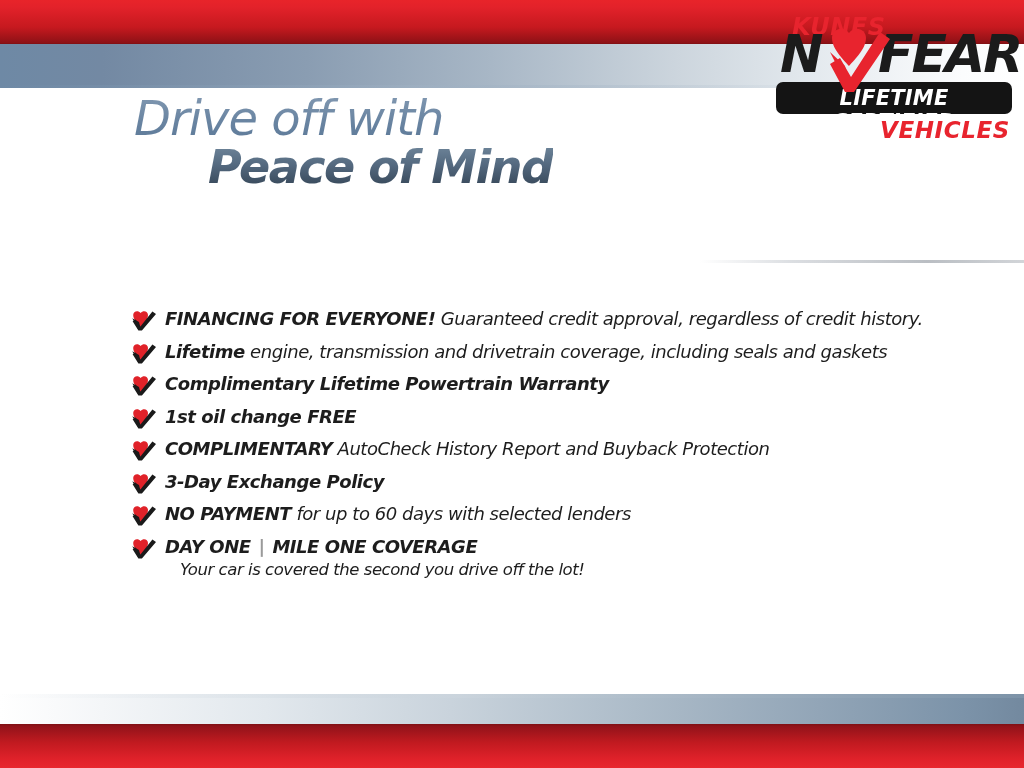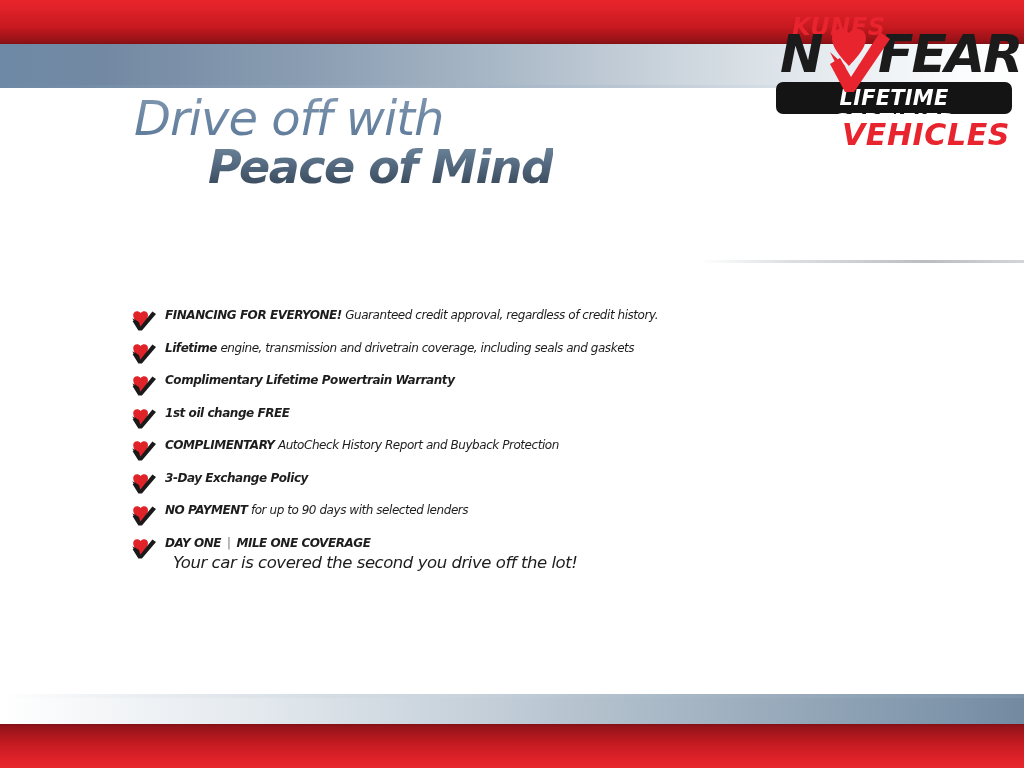--- a/index.html
+++ b/index.html
@@ -164,21 +164,21 @@
     font-size: 21px;
     letter-spacing: .2px;
     color: #ffffff;
   }
   .logo-vehicles {
     position: absolute;
     right: 4px; top: 107px;
     font-family: "DejaVu Sans", "Liberation Sans", sans-serif;
     font-weight: 700;
     font-style: italic;
-    font-size: 30px;
+    font-size: 23px;
     letter-spacing: .6px;
     color: #e8242e;
     text-align: center;
   }
 
   
   .bullets {
     position: absolute;
     left: 131px; top: 308px;
     width: 800px;
@@ -189,21 +189,21 @@
     padding-left: 34px;
     margin-bottom: 10.5px;
   }
   .bullet .chk {
     position: absolute;
     left: 0; top: 1px;
     width: 26px; height: 22px;
   }
   .btext {
     font-family: "DejaVu Sans", "Liberation Sans", sans-serif;
-    font-size: 12px;
+    font-size: 18px;
     font-style: italic;
     color: #1d1d1d;
     line-height: 1.18;
     letter-spacing: -.45px;
     white-space: nowrap;
   }
   .btext .b {
     font-weight: 700;
   }
   .btext .n {
@@ -215,21 +215,21 @@
     padding: 0 2px;
   }
   .subline {
     font-family: "DejaVu Sans", "Liberation Sans", sans-serif;
     font-size: 16.5px;
     font-style: italic;
     font-weight: 400;
     color: #1d1d1d;
     letter-spacing: -.45px;
     margin-top: 3px;
-    margin-left: 8px;
+    margin-left: 15px;
     white-space: nowrap;
   }
 </style>
 </head>
 <body>
 
 <div class="page">
 
   <div class="band-red-top"></div>
   <div class="band-gray-top"></div>
@@ -307,21 +307,21 @@
           <path d="M4.6 10.6 L9.4 17.6 L21.4 2.4 L25.0 4.9 L10.9 21.4 L7.4 21.4 L1.6 12.3 Z" fill="#1a1a1a"></path>
         </svg>
         <div class="btext"><span class="b">3-Day Exchange Policy</span></div>
       </div>
       <div class="bullet">
         <svg class="chk" viewBox="0 0 26 22">
           <path d="M2.2 6.0 C2.2 2.2, 7.0 0.6, 9.6 4.1 C12.2 0.6, 17.0 2.2, 17.0 6.0 C17.0 11.2, 11.0 16.4, 9.6 18.2 C8.2 16.4, 2.2 11.2, 2.2 6.0 Z" fill="#e02229"></path>
           <path d="M1.3 9.2 L7.6 20.9 L10.0 20.9 L8.0 13.0 Z" fill="#1a1a1a"></path>
           <path d="M4.6 10.6 L9.4 17.6 L21.4 2.4 L25.0 4.9 L10.9 21.4 L7.4 21.4 L1.6 12.3 Z" fill="#1a1a1a"></path>
         </svg>
-        <div class="btext"><span class="b">NO PAYMENT</span><span class="n"> for up to 90 days with selected lenders</span></div>
+        <div class="btext"><span class="b">NO PAYMENT</span><span class="n"> for up to 60 days with selected lenders</span></div>
       </div>
       <div class="bullet">
         <svg class="chk" viewBox="0 0 26 22">
           <path d="M2.2 6.0 C2.2 2.2, 7.0 0.6, 9.6 4.1 C12.2 0.6, 17.0 2.2, 17.0 6.0 C17.0 11.2, 11.0 16.4, 9.6 18.2 C8.2 16.4, 2.2 11.2, 2.2 6.0 Z" fill="#e02229"></path>
           <path d="M1.3 9.2 L7.6 20.9 L10.0 20.9 L8.0 13.0 Z" fill="#1a1a1a"></path>
           <path d="M4.6 10.6 L9.4 17.6 L21.4 2.4 L25.0 4.9 L10.9 21.4 L7.4 21.4 L1.6 12.3 Z" fill="#1a1a1a"></path>
         </svg>
         <div class="btext"><span class="b">DAY ONE</span><span class="sep"> | </span><span class="b">MILE ONE COVERAGE</span></div>
         <div class="subline">Your car is covered the second you drive off the lot!</div>
       </div>

